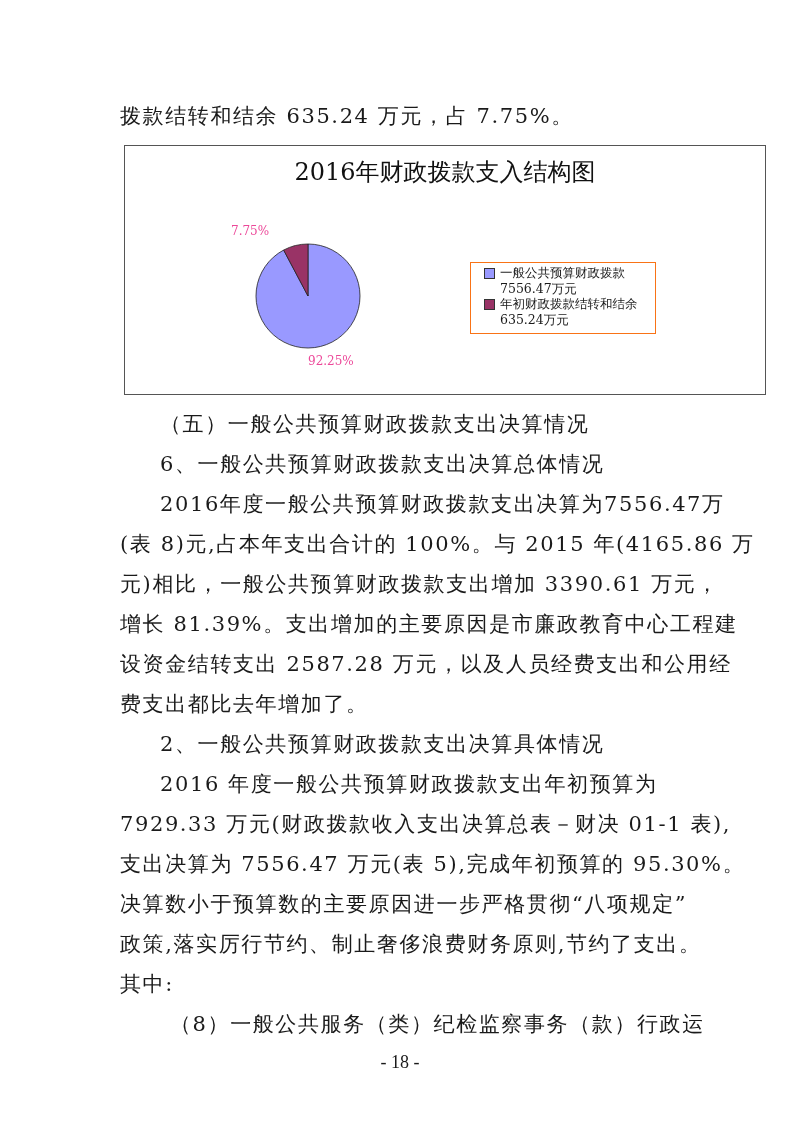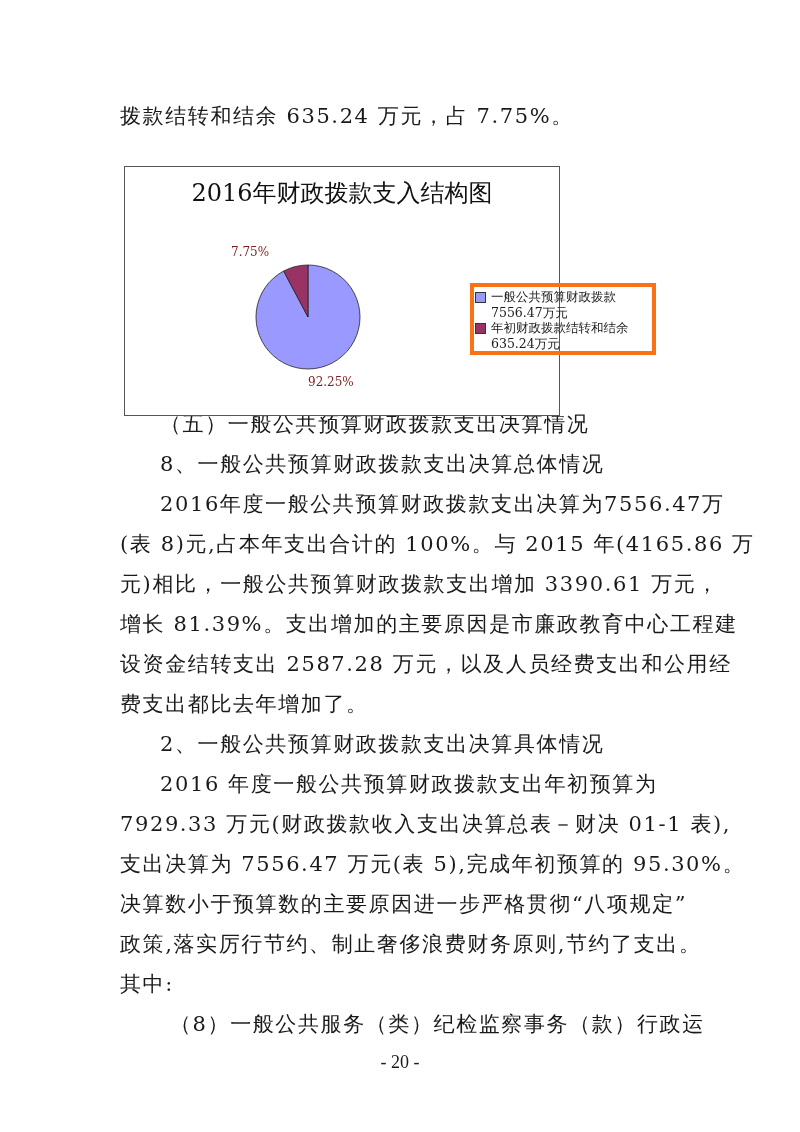--- a/index.html
+++ b/index.html
@@ -5,48 +5,48 @@
   html, body { margin: 0; padding: 0; }
   body {
     width: 800px; height: 1132px; background: #ffffff; position: relative; overflow: hidden;
     font-family: "DejaVu Serif", "Liberation Serif", serif; color: #1a1a1a;
   }
   .line {
     position: absolute; left: 0; white-space: nowrap;
     font-size: 21px; letter-spacing: 1.6px; line-height: 26px;
   }
   .chart-box {
-    position: absolute; left: 124px; top: 145px; width: 436px; height: 250px;
-    border: 1.5px solid #555; box-sizing: border-box; background: #fff; margin-top: 21px;
+    position: absolute; left: 124px; top: 145px; width: 642px; height: 250px;
+    border: 1.5px solid #555; box-sizing: border-box; background: #fff;
   }
   .chart-title {
     position: absolute; left: 0; right: 0; top: 10px; text-align: center;
     font-size: 24px; letter-spacing: 0px; color: #111;
   }
   .pie-svg { position: absolute; left: 0; top: 0; }
-  .pie-label { position: absolute; font-size: 12px; color: #7f1d1d; }
+  .pie-label { position: absolute; font-size: 12px; color: #ec4899; }
   .legend {
     position: absolute; left: 345px; top: 116px; width: 186px; height: 72px;
-    border: 4px solid #f97316; box-sizing: border-box; padding: 2px 1px; font-size: 12.5px; line-height: 15.5px;
+    border: 1px solid #f97316; box-sizing: border-box; padding: 2px 13px; font-size: 12.5px; line-height: 15.5px;
   }
   .legend-item { display: flex; align-items: flex-start; }
   .swatch { width: 9px; height: 9px; border: 1px solid #333; margin: 3px 5px 0 0; flex: none; }
   .legend-text { display: block; }
   .page-number {
     position: absolute; left: 0; right: 0; top: 1052px; text-align: center;
     font-family: "Liberation Serif", serif; font-size: 18px;
   }
 </style>
 </head>
 <body>
 
 <div id="doc-lines">
     <div class="line" style="left: 120px; top: 103px;">拨款结转和结余 635.24 万元，占 7.75%。</div>
     <div class="line" style="left: 160px; top: 411px;">（五）一般公共预算财政拨款支出决算情况</div>
-    <div class="line" style="left: 160px; top: 451px;">8、一般公共预算财政拨款支出决算总体情况</div>
+    <div class="line" style="left: 160px; top: 451px;">6、一般公共预算财政拨款支出决算总体情况</div>
     <div class="line" style="left: 160px; top: 491px;">2016年度一般公共预算财政拨款支出决算为7556.47万</div>
     <div class="line" style="left: 120px; top: 531px;">(表 8)元,占本年支出合计的 100%。与 2015 年(4165.86 万</div>
     <div class="line" style="left: 120px; top: 571px;">元)相比，一般公共预算财政拨款支出增加 3390.61 万元，</div>
     <div class="line" style="left: 120px; top: 611px;">增长 81.39%。支出增加的主要原因是市廉政教育中心工程建</div>
     <div class="line" style="left: 120px; top: 651px;">设资金结转支出 2587.28 万元，以及人员经费支出和公用经</div>
     <div class="line" style="left: 120px; top: 691px;">费支出都比去年增加了。</div>
     <div class="line" style="left: 160px; top: 731px;">2、一般公共预算财政拨款支出决算具体情况</div>
     <div class="line" style="left: 160px; top: 771px;">2016 年度一般公共预算财政拨款支出年初预算为</div>
     <div class="line" style="left: 120px; top: 811px;">7929.33 万元(财政拨款收入支出决算总表－财决 01-1 表),</div>
     <div class="line" style="left: 120px; top: 851px;">支出决算为 7556.47 万元(表 5),完成年初预算的 95.30%。</div>
@@ -77,13 +77,13 @@
     <div class="legend-item">
       <span class="swatch" id="sw1" style="background: rgb(153, 51, 102);"></span>
       <span>
         <span class="legend-text">年初财政拨款结转和结余</span>
         <span class="legend-text">635.24万元</span>
       </span>
     </div>
   </div>
 </div>
 
-<div class="page-number">- 20 -</div>
+<div class="page-number">- 18 -</div>
 
 </body></html>

